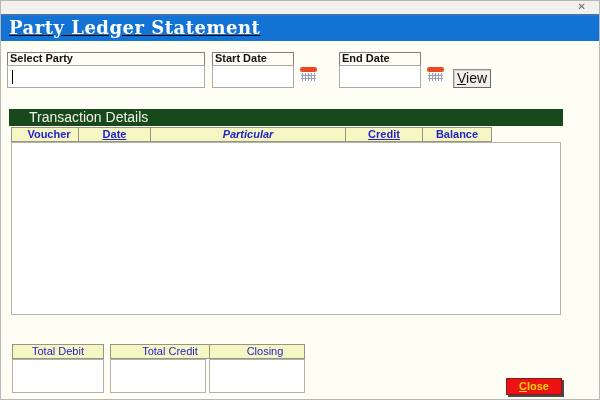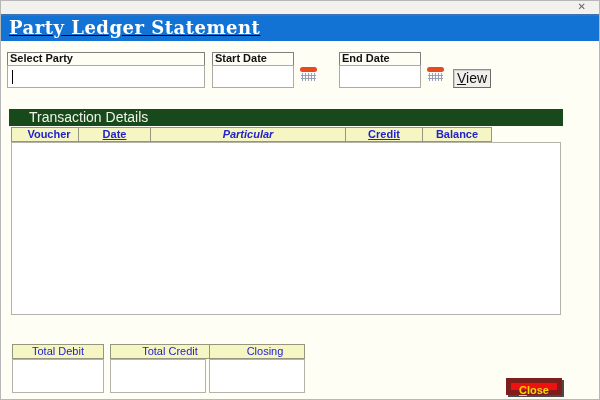--- a/index.html
+++ b/index.html
@@ -71,21 +71,21 @@
     border:1px solid #96967e;box-sizing:border-box;font-size:11px;font-weight:normal;
     color:var(--label-blue,#2222cc);text-align:center;line-height:13px;
   }
   .sumbox{
     position:absolute;top:358px;height:34px;background:#ffffff;
     border:1px solid #b3b3ab;box-sizing:border-box;
   }
   
   .closebtn{
     position:absolute;left:505px;top:377px;width:56px;height:17px;
-    background:var(--close-red,#ee1111);border:5px solid #7f1d1d;box-sizing:border-box;
+    background:var(--close-red,#ee1111);border:1px solid #7f1d1d;box-sizing:border-box;
     color:var(--close-text-yellow,#ffd900);font-size:11px;font-weight:bold;
     text-align:center;line-height:15px;cursor:pointer;
     box-shadow:2px 2px 0 #4a4a4a;
   }
   u{text-decoration:underline;}
 </style>
 </head>
 <body>
 
 <div class="window">

